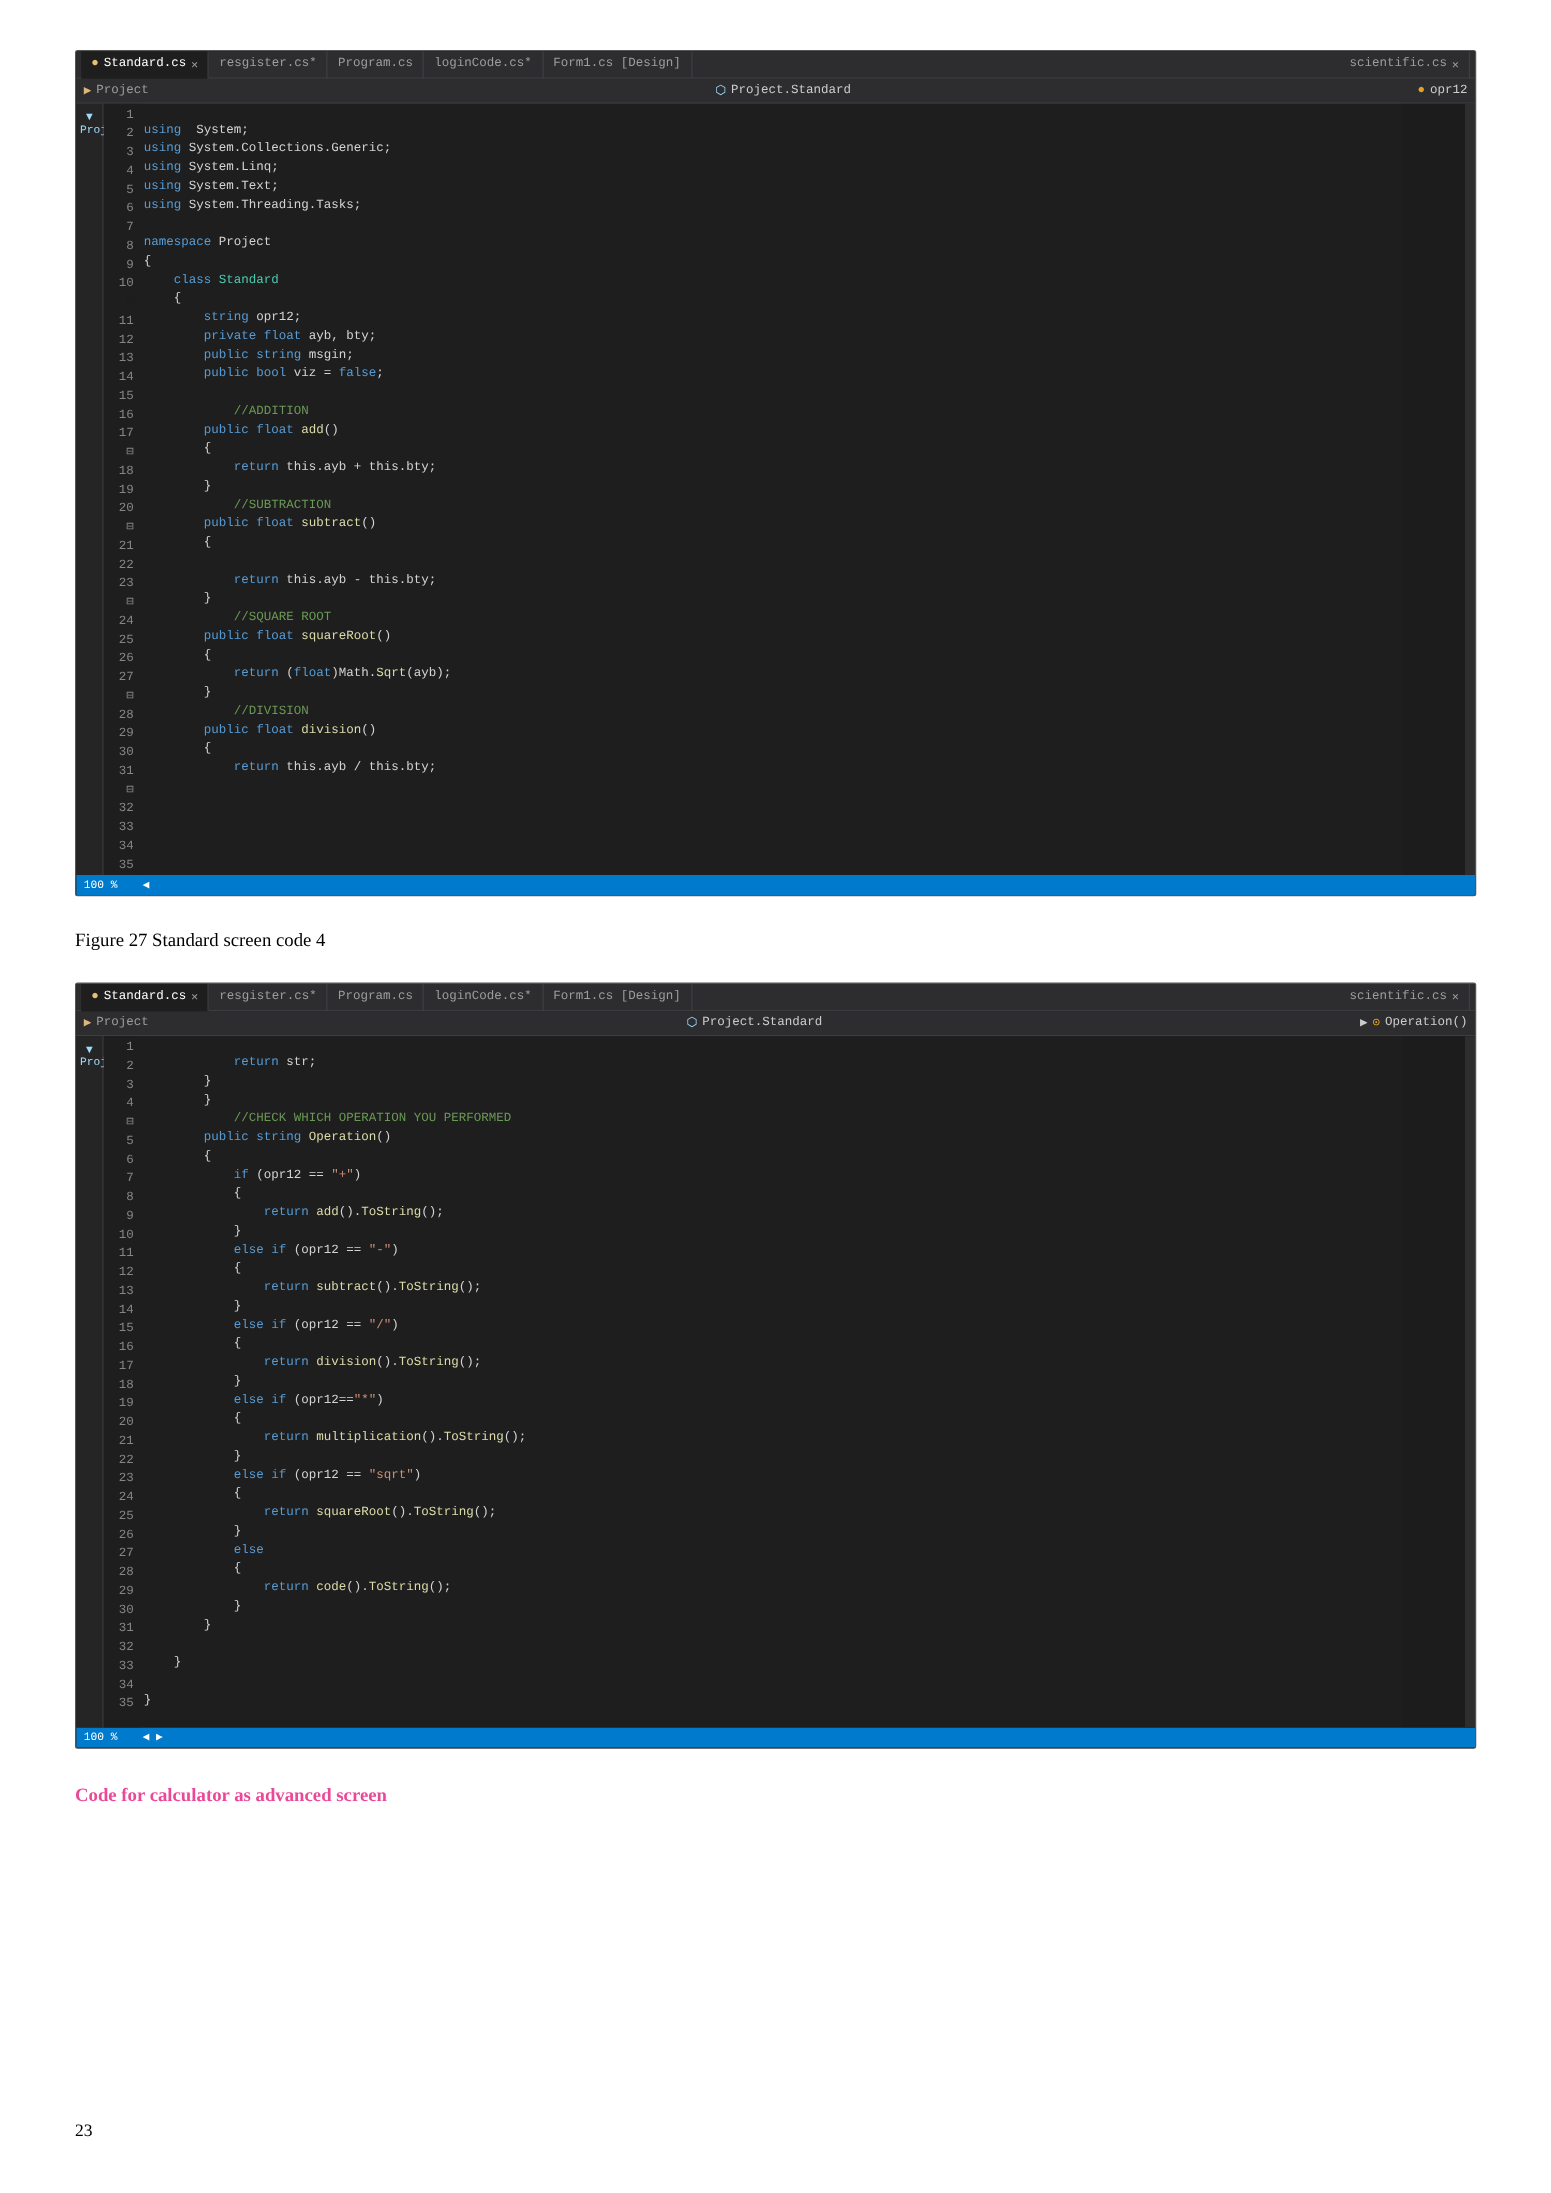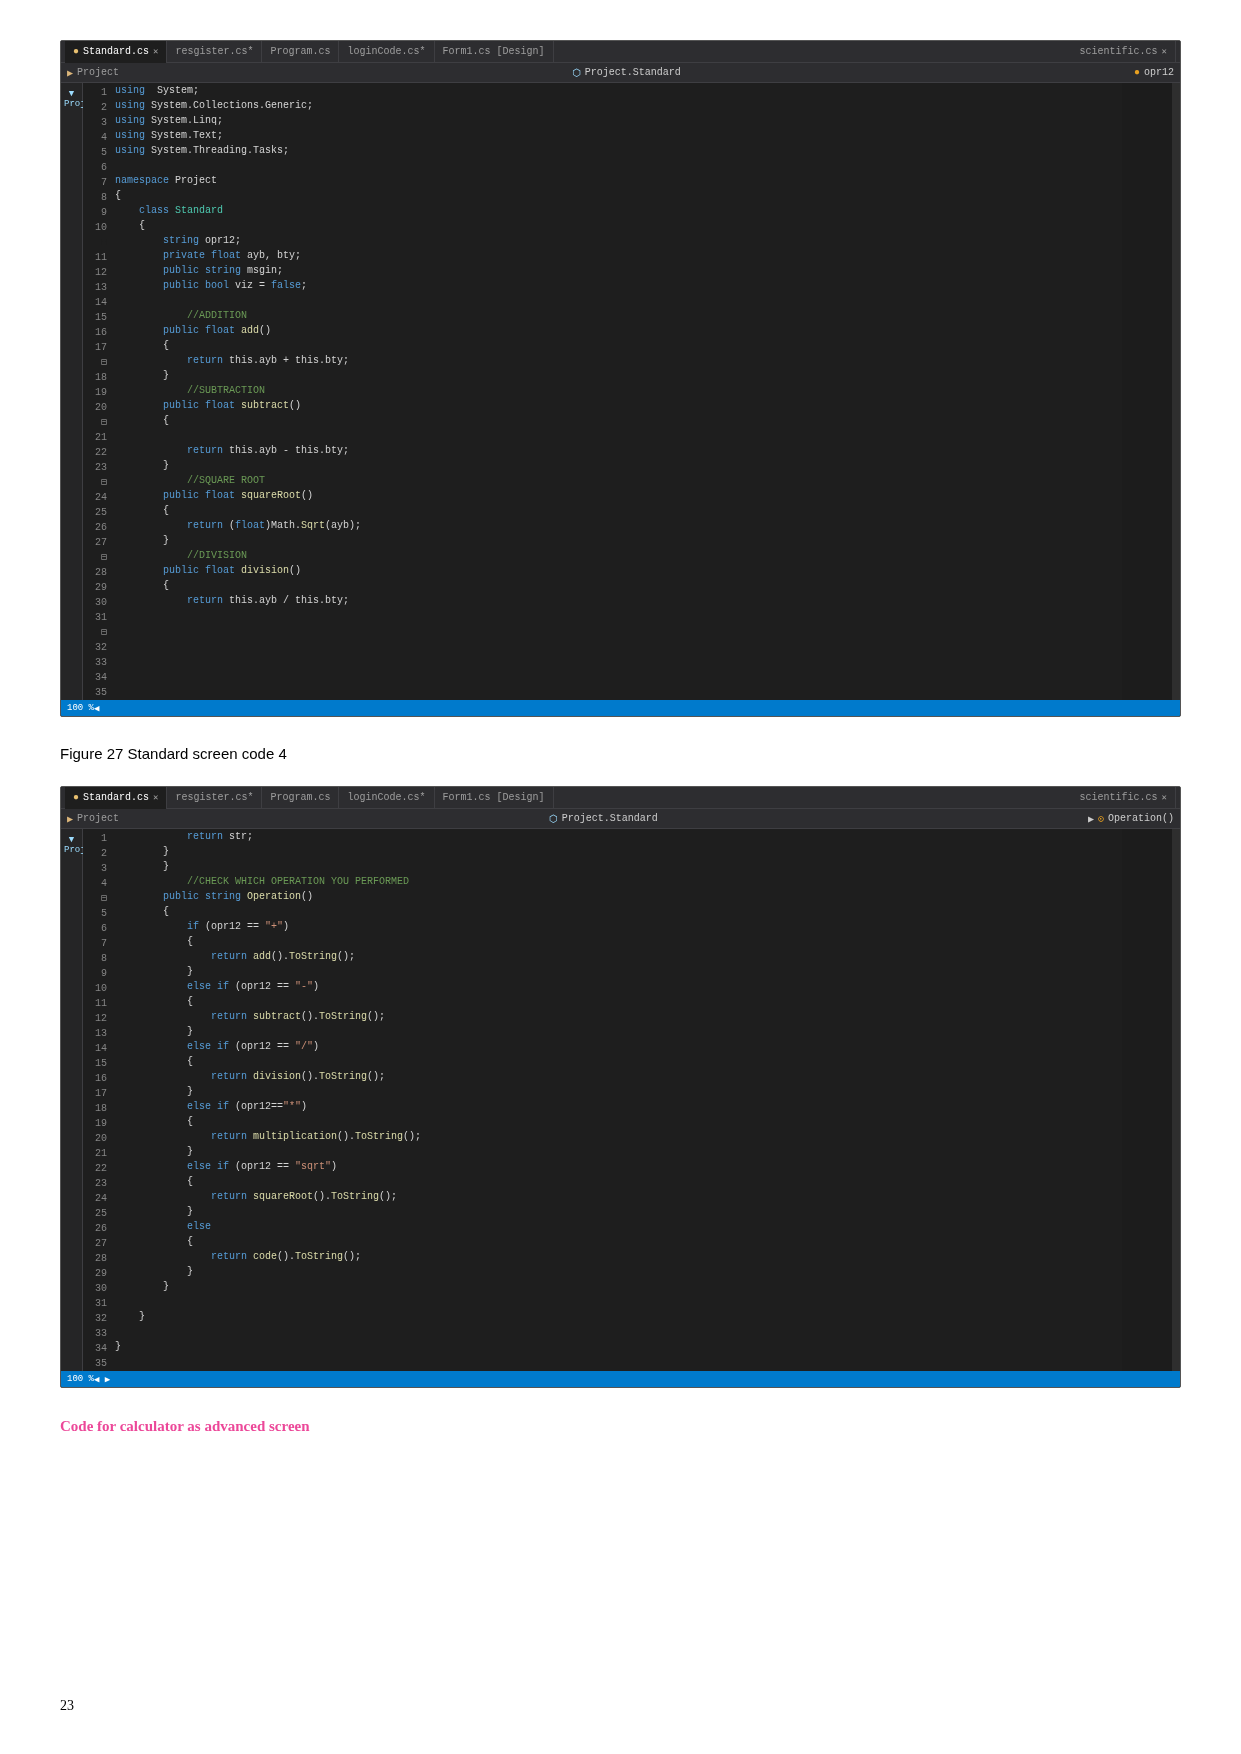--- a/index.html
+++ b/index.html
@@ -143,55 +143,55 @@
       align-items: flex-end;
       padding-right: 4px;
       color: #858585;
       font-size: 10px;
       line-height: 15px;
       user-select: none;
     }
 
     .ide-code {
       flex: 1;
-      padding: 0 4px;
+      padding: 14px 4px;
       line-height: 15px;
       font-size: 10px;
       color: #d4d4d4;
       white-space: pre;
       overflow: hidden;
     }
 
     .ide-scrollbar {
       width: 8px;
       background: #2e2e2e;
     }
 
     .ide-footer {
       background: #007acc;
       height: 16px;
       display: flex;
       align-items: center;
       padding: 0 6px;
       font-size: 9px;
       color: #ffffff;
-      gap: 0;
+      gap: 20px;
     }
 
     
     .kw { color: #569cd6; }
     .str { color: #ce9178; }
     .cmt { color: #6a9955; }
     .type { color: #4ec9b0; }
     .fn { color: #dcdcaa; }
     .plain { color: #d4d4d4; }
 
     
     .figure-caption {
-      font-family: Liberation Sans, sans-serif;
+      font-family: Liberation Serif, serif;
       font-size: 15px;
       color: #000000;
       margin-top: 8px;
       margin-bottom: 4px;
     }
 
     .section-heading {
       font-family: 'Times New Roman', Times, serif;
       font-size: 15px;
       font-weight: bold;

